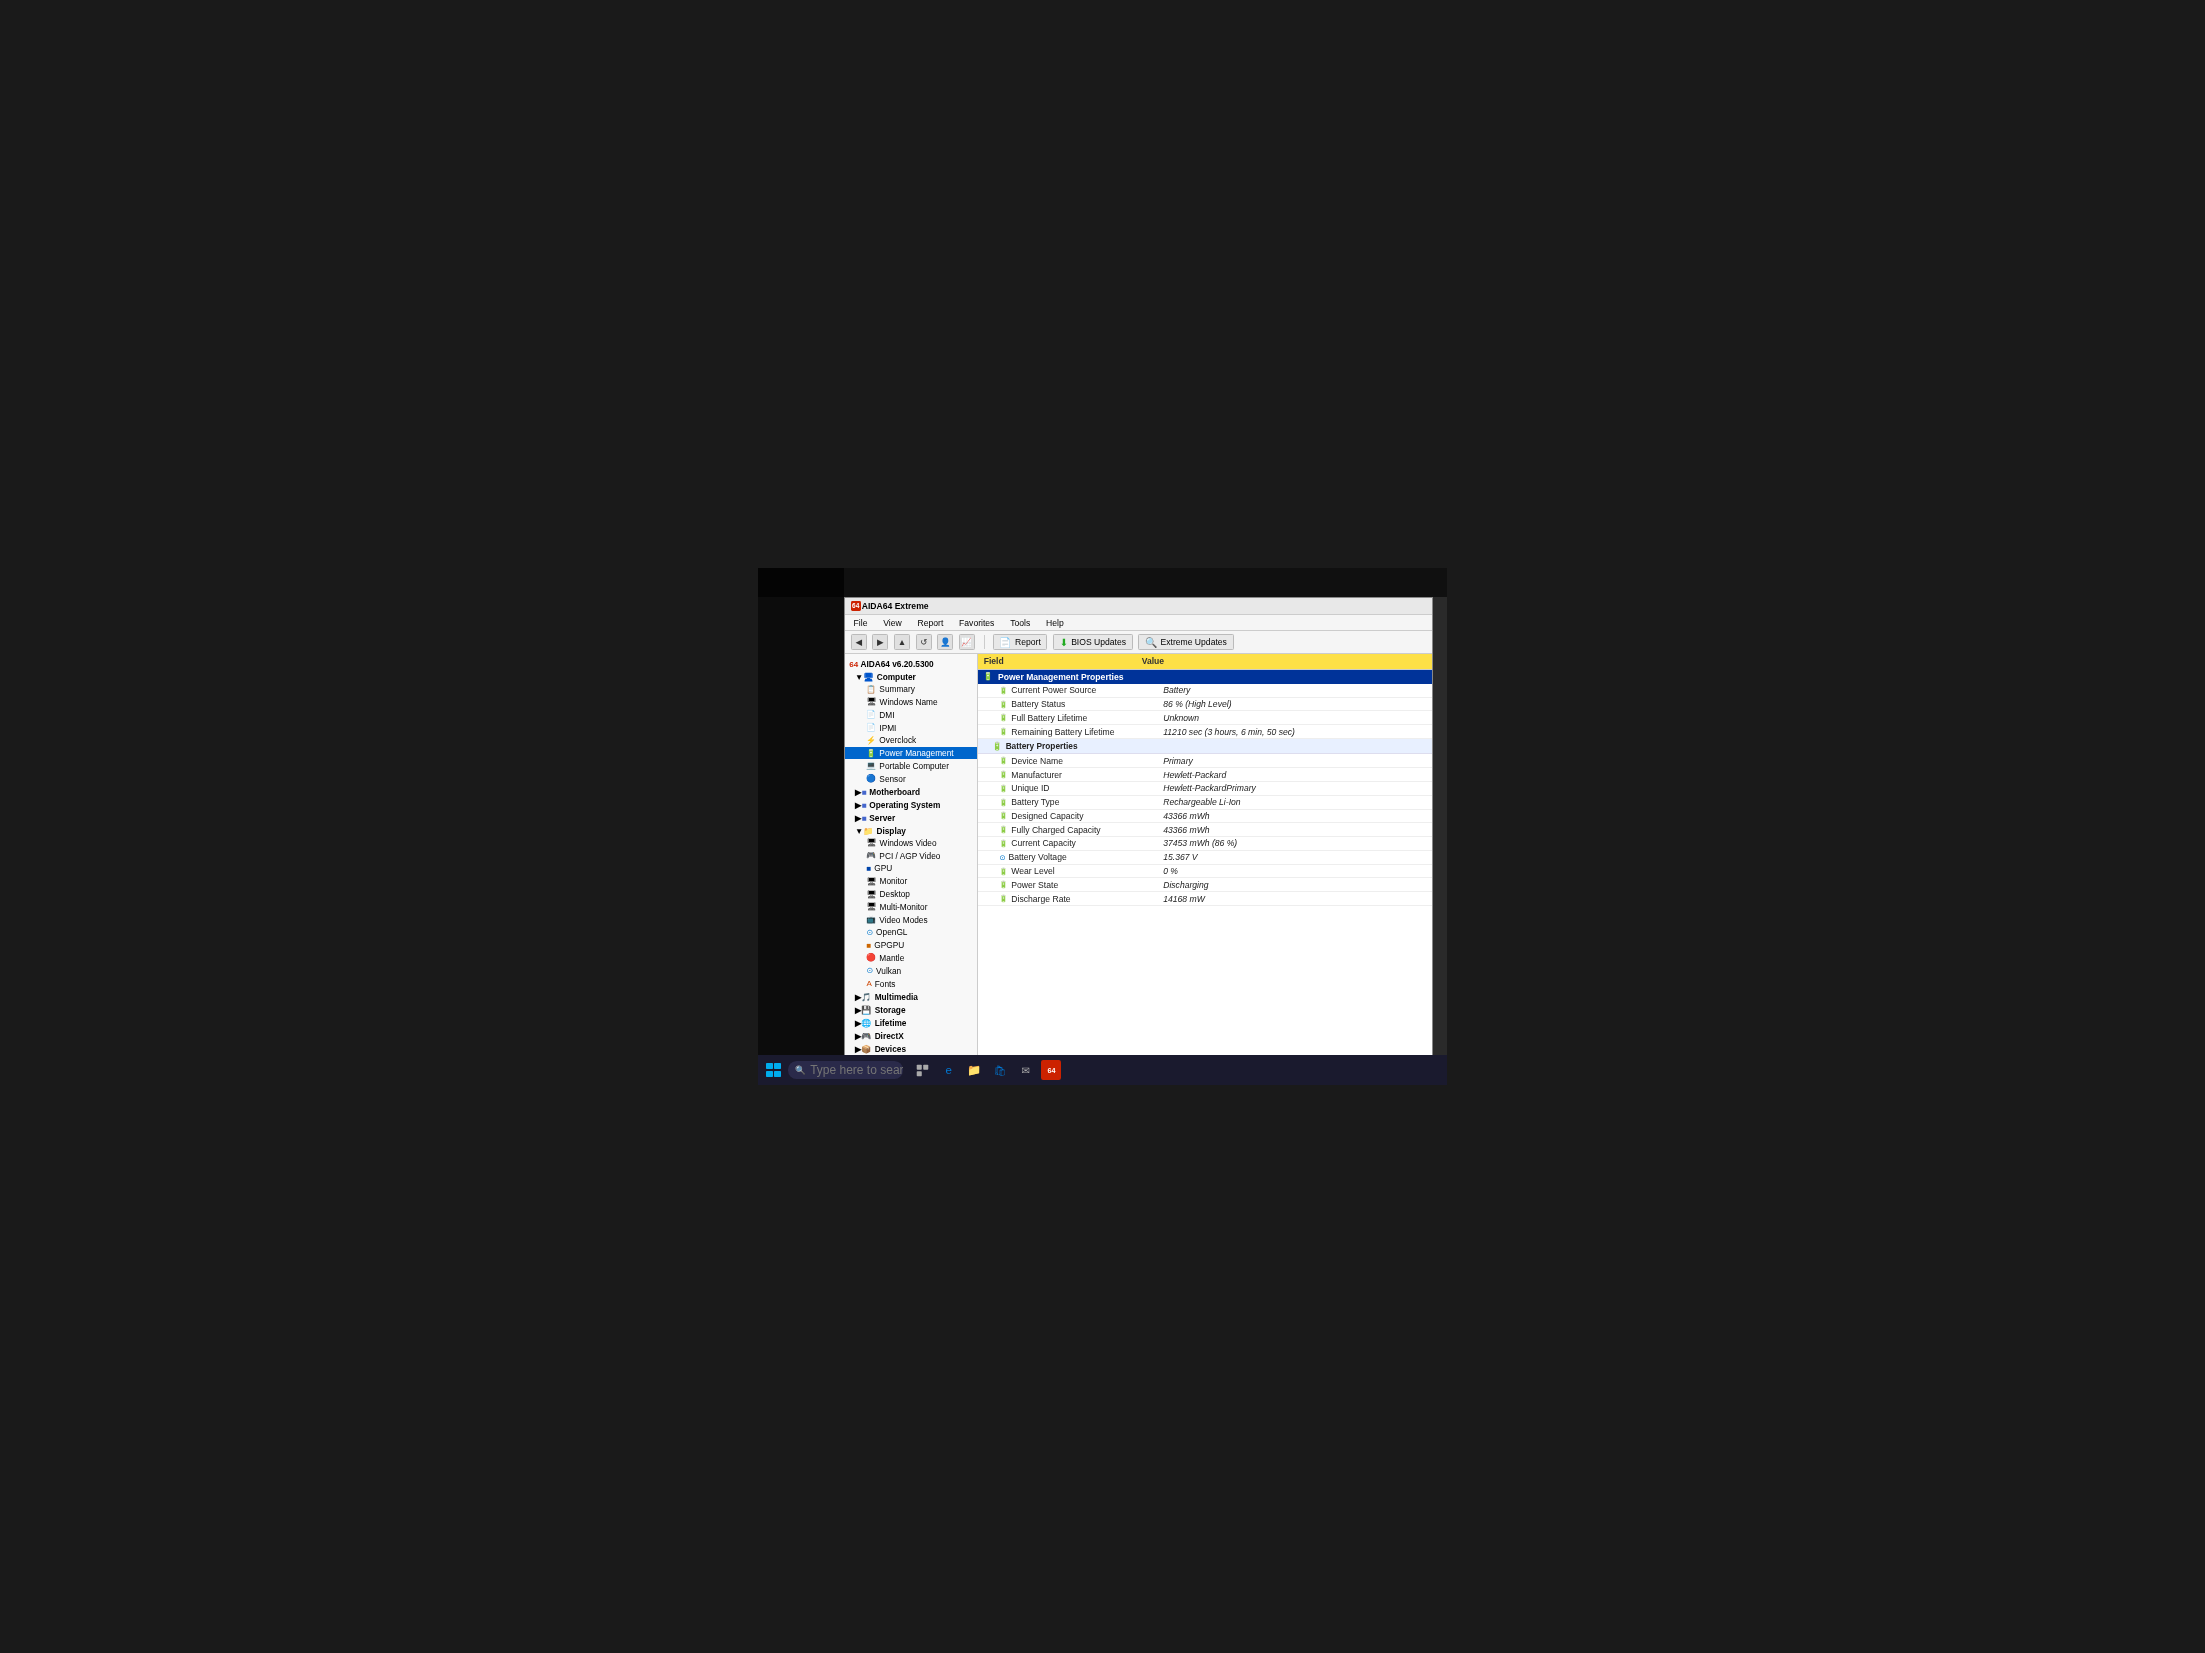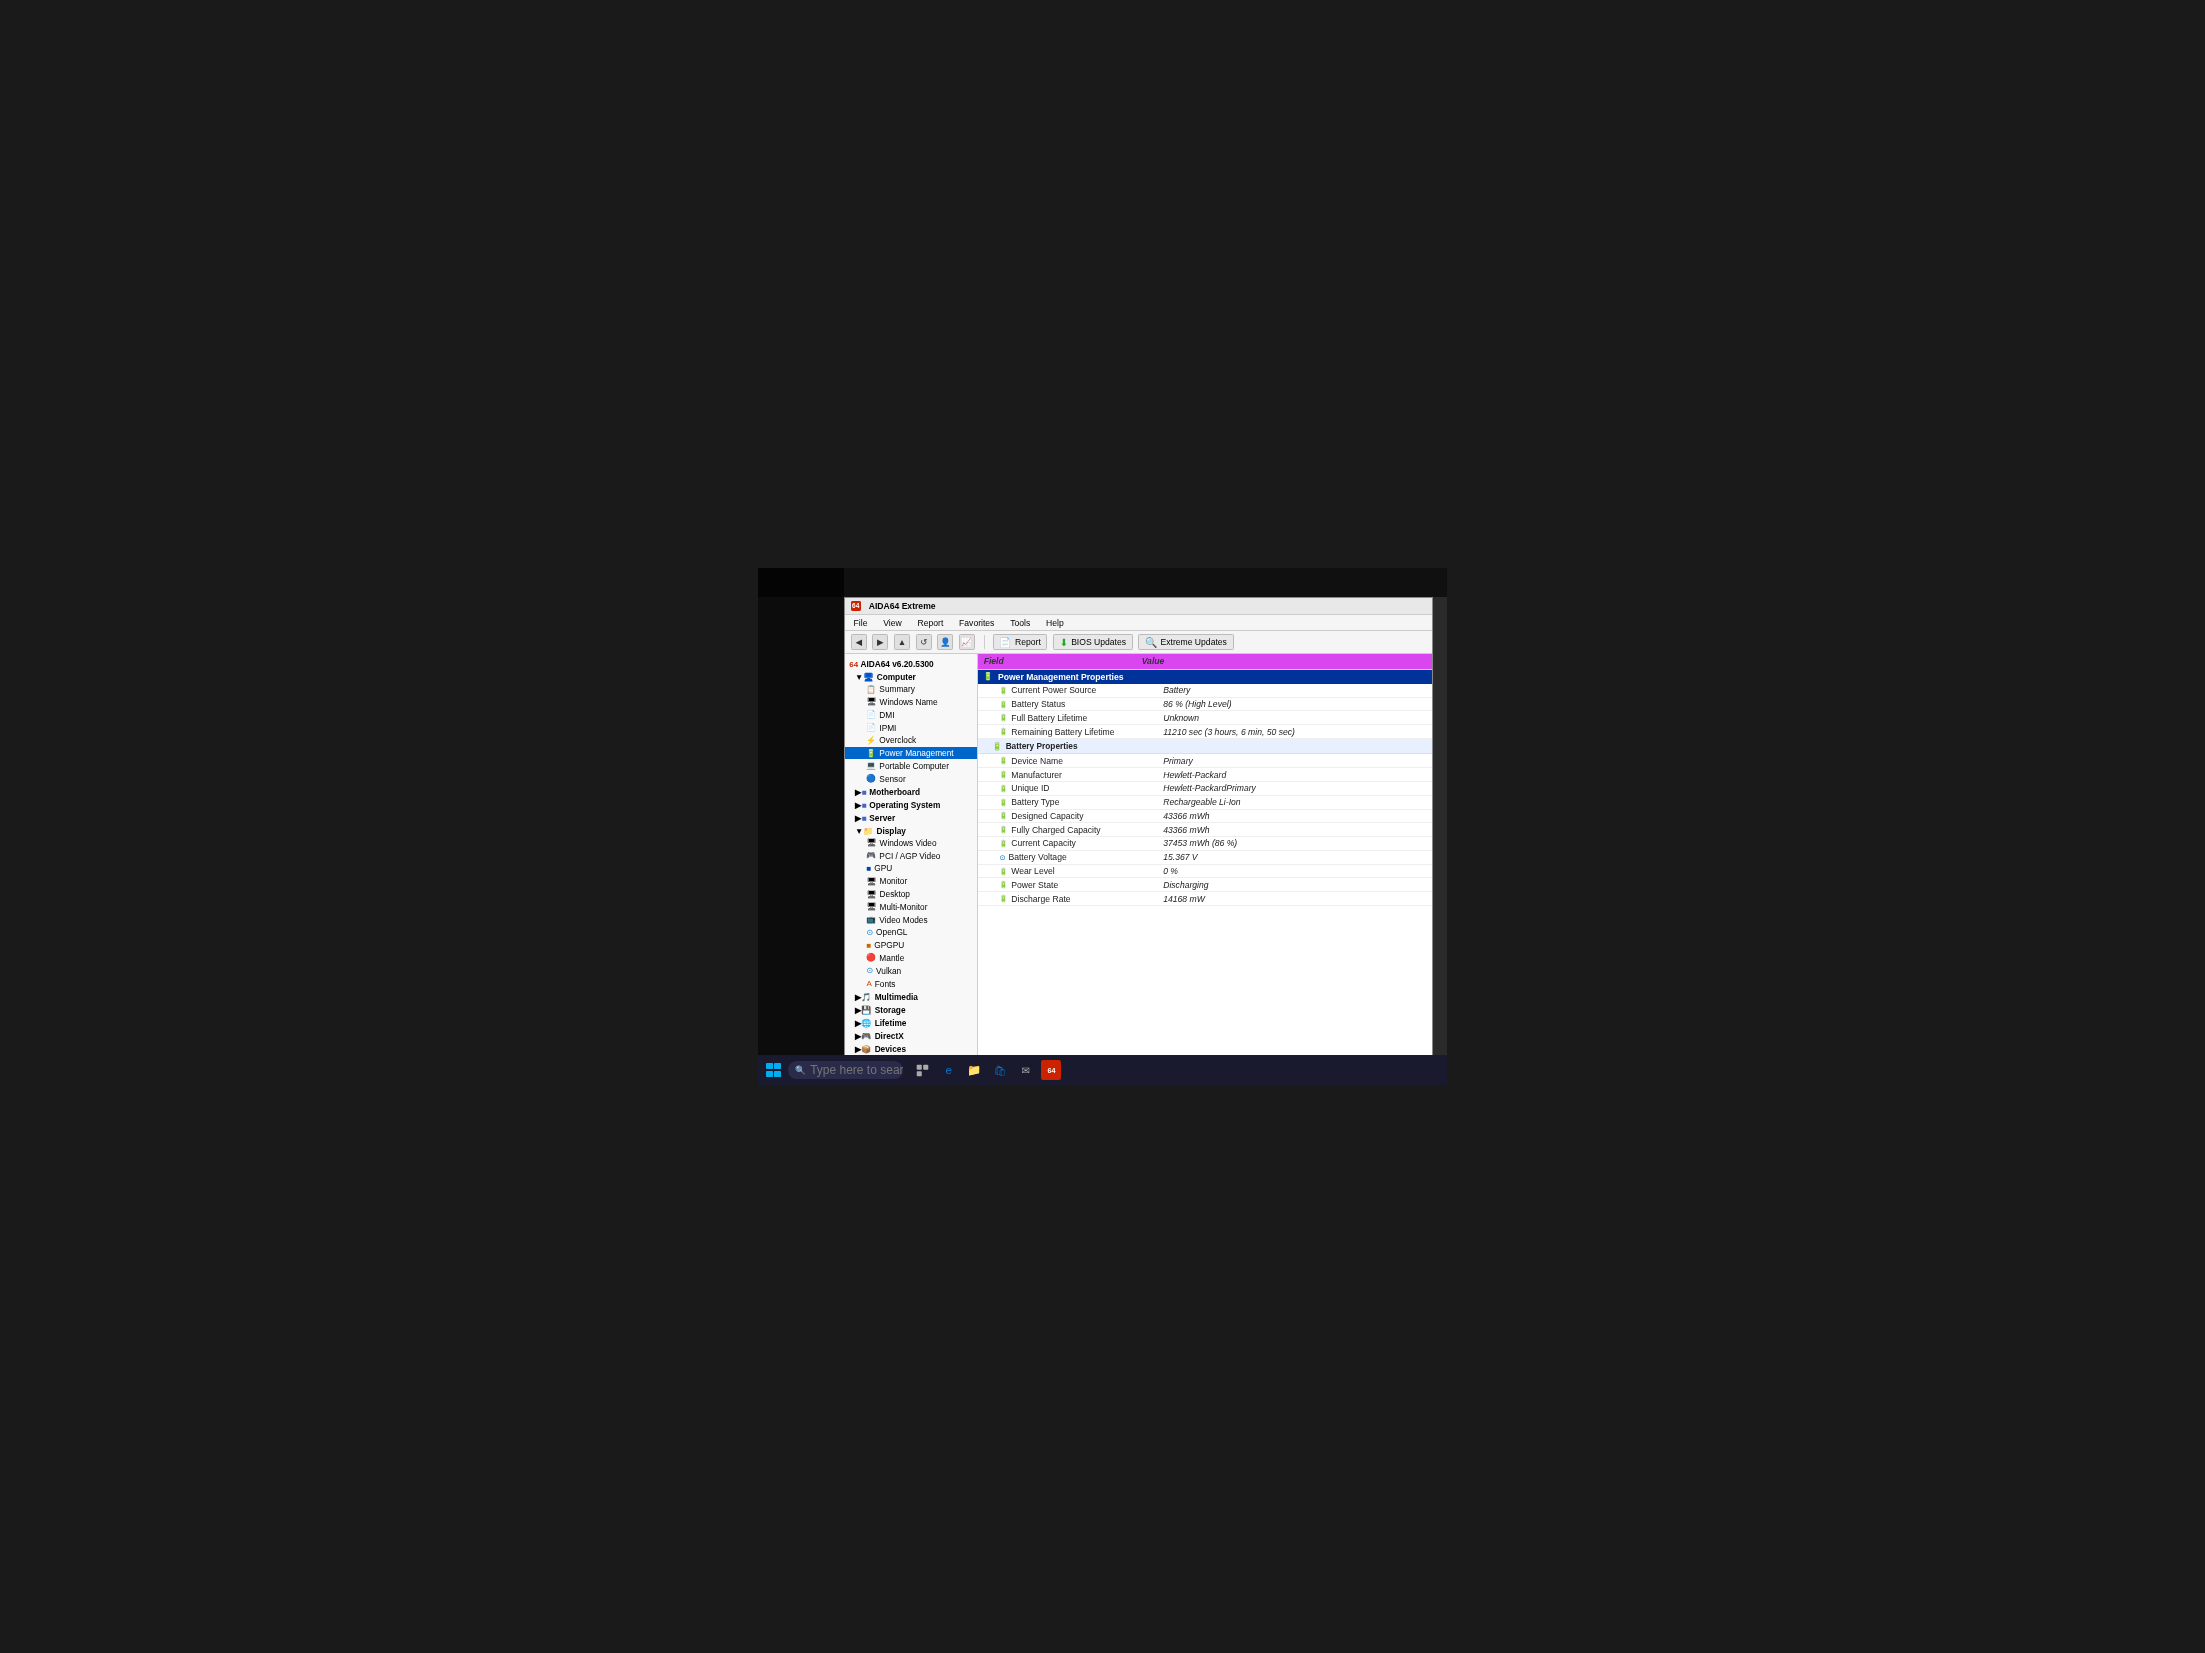--- a/index.html
+++ b/index.html
@@ -29,21 +29,21 @@
       background: #f0f0f0;
       border: 0.7px solid #888;
       display: flex;
       flex-direction: column;
     }
     .title-bar {
       background: #e8e8e8;
       border-bottom: 0.7px solid #ccc;
       padding: 2.9px 5.7px;
       display: flex;
-      gap: 8px;
+      gap: 1px;
       font-size: 8.6px;
       font-weight: bold;
     }
     .title-bar-icon {
       width: 10px;
       height: 10px;
       background: #cc2200;
       border-radius: 1.4px;
       display: flex;
       align-items: center;
@@ -132,30 +132,29 @@
     }
     .main-panel {
       flex: 1;
       background: white;
       overflow-y: auto;
       font-size: 8.6px;
     }
     .column-header {
       display: grid;
       grid-template-columns: 158px 1fr;
-      background: #d946ef;
+      background: #fde047;
       border-bottom: 1.4px solid #ccc;
       padding: 2.2px 5.7px;
       font-weight: bold;
       font-size: 8.6px;
       color: #333;
       position: sticky;
       top: 0;
       z-index: 10;
-      font-style: italic;
     }
     .section-header {
       background: #003399;
       color: white;
       padding: 2.2px 5.7px;
       font-weight: bold;
       font-size: 8.6px;
       display: flex;
       align-items: center;
       gap: 4.3px;

